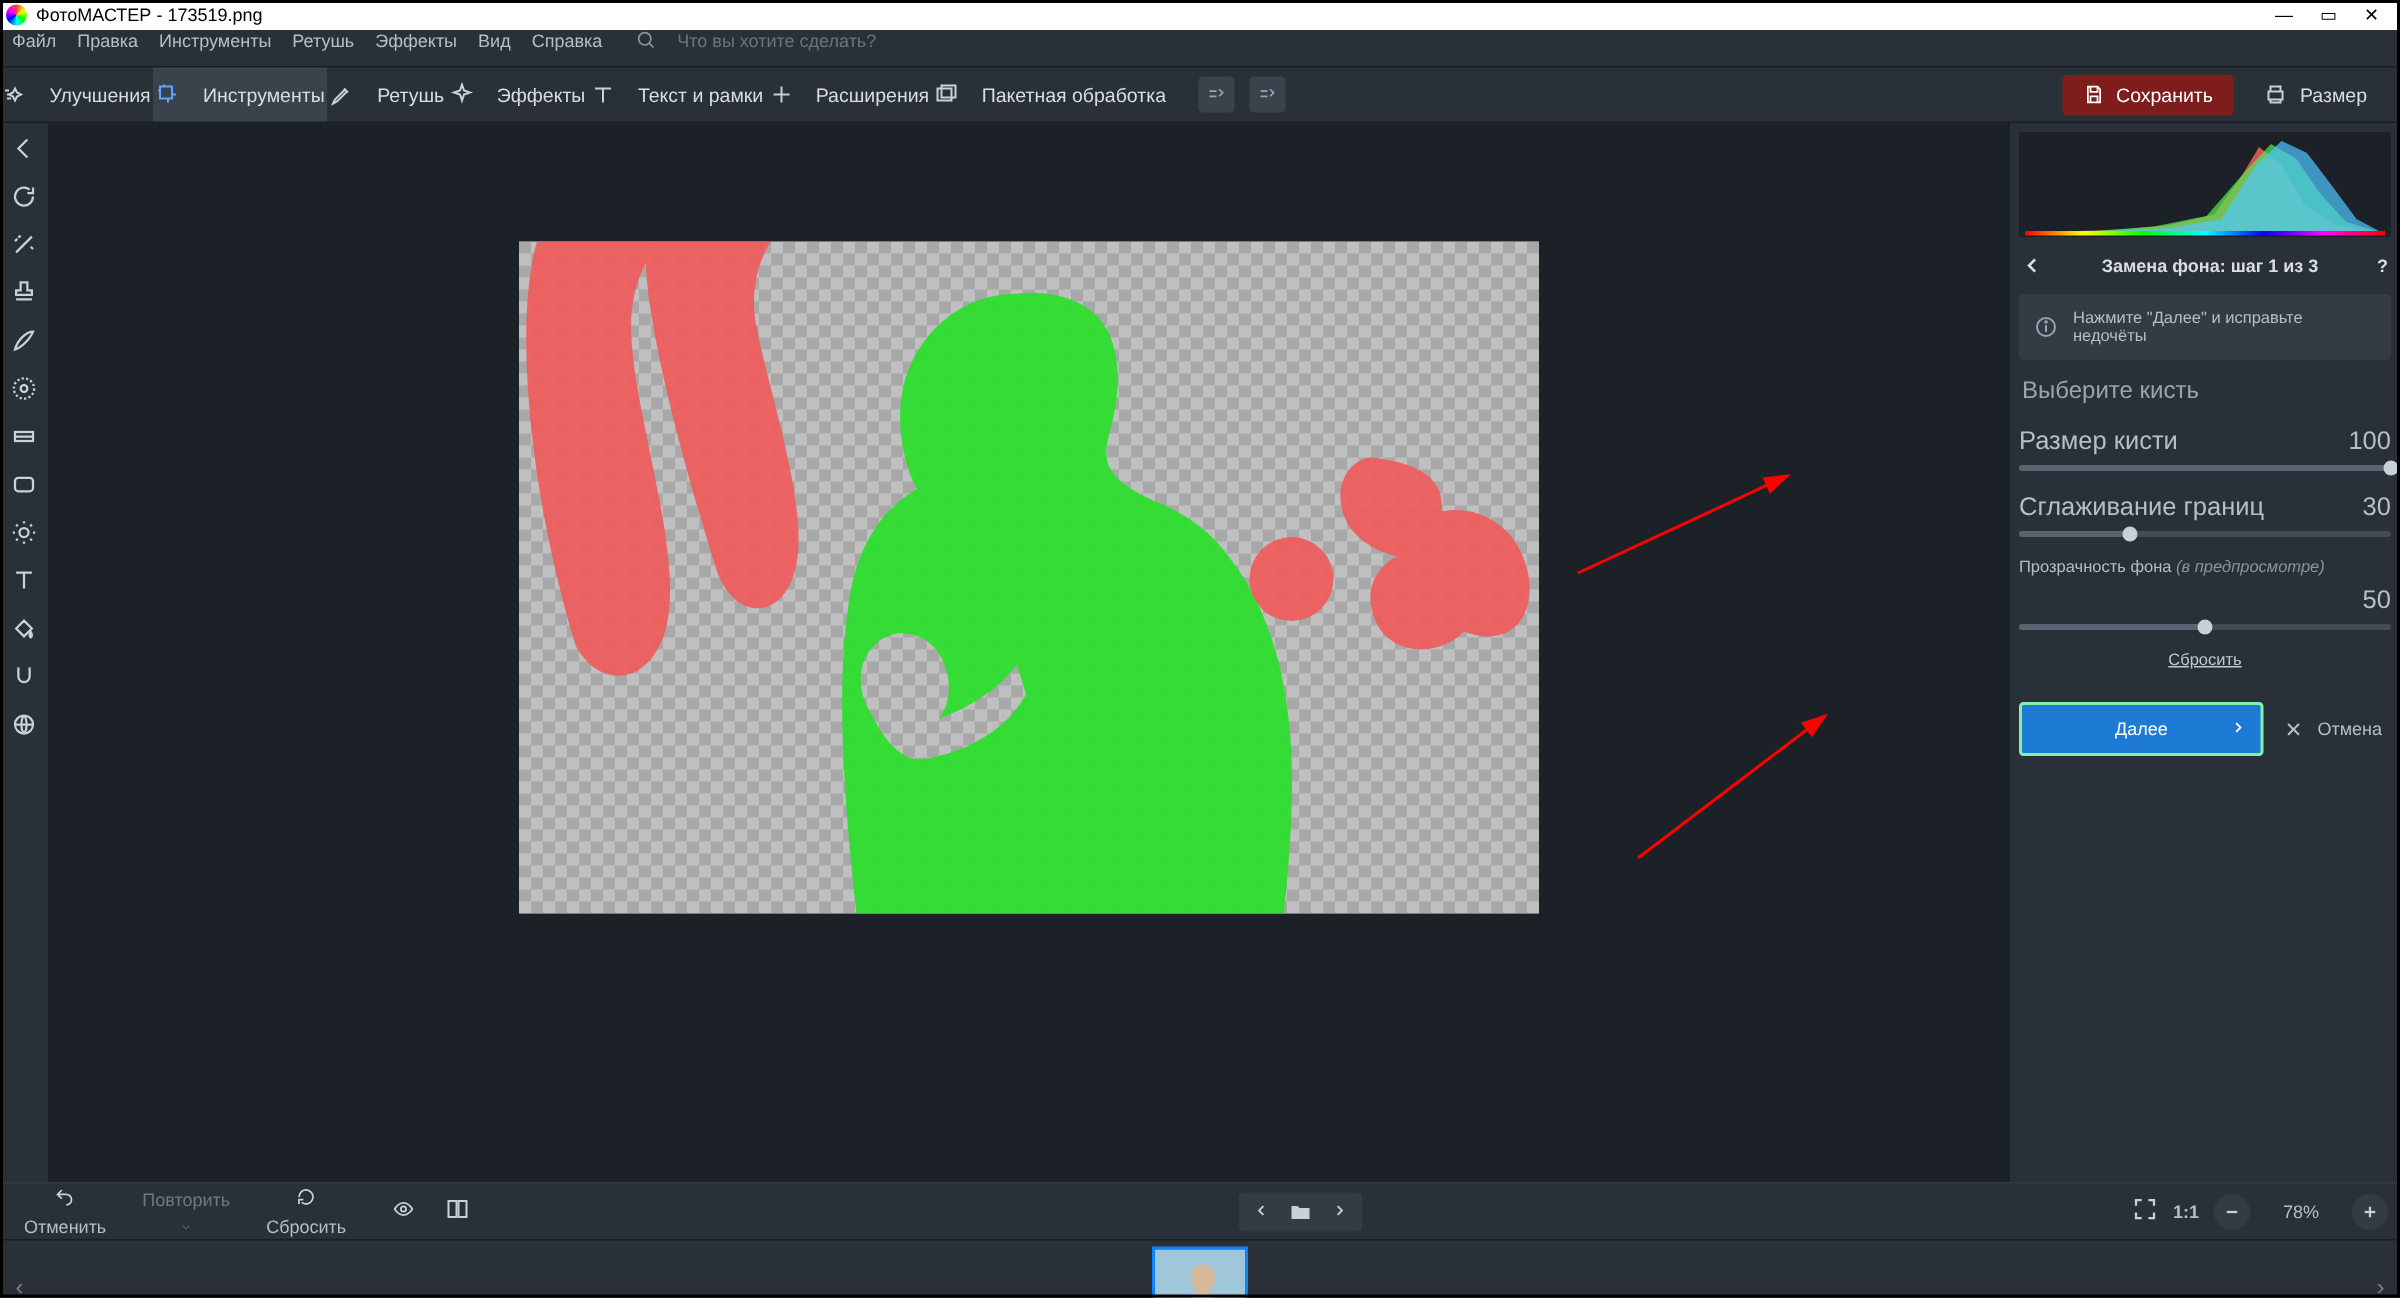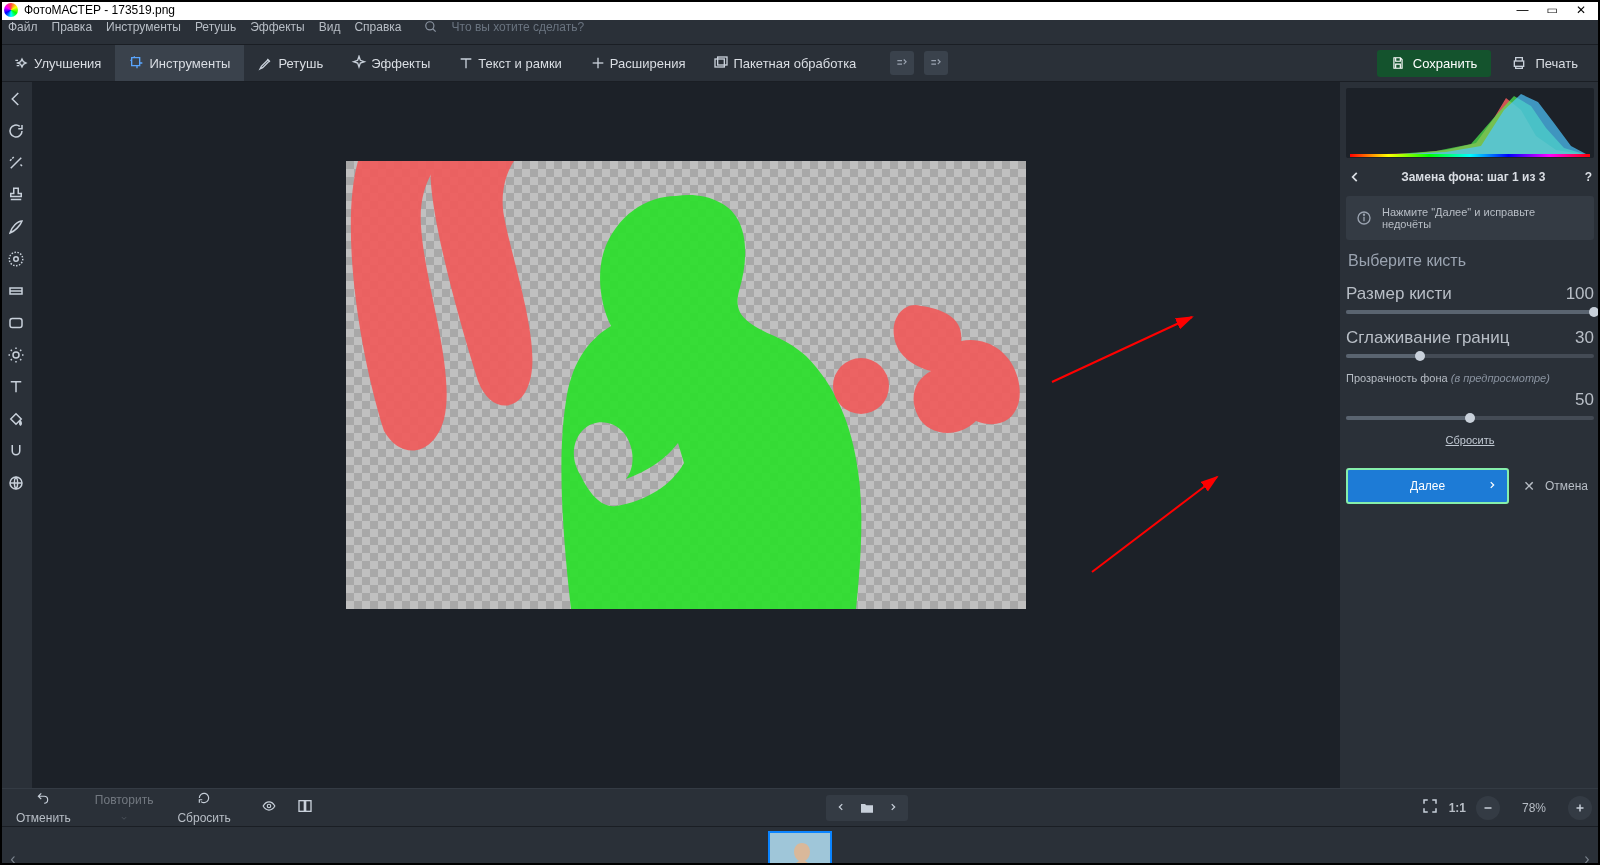--- a/index.html
+++ b/index.html
@@ -10,27 +10,27 @@
 .title-bar .logo { width: 14px; height: 14px; margin-right: 6px; border-radius: 50%; background: conic-gradient(#f44,#ff0,#0f0,#0ff,#00f,#f0f,#f44); }
 .title-bar .win-controls { margin-left: auto; display: flex; gap: 18px; padding-right: 10px; }
 
 
 .menu-bar { height: 24px; background: #2a3038; display: flex; align-items: flex-start; padding: 0 8px; gap: 14px; font-size: 12px; color: #b8bec6; }
 .menu-bar .search-icon { margin-left: 8px; }
 .menu-bar .menu-search { color: #6a7480; font-size: 12px; }
 
 
 .toolbar { height: 38px; background: #2a3038; border-top: 1px solid #1a1e24; border-bottom: 1px solid #1a1e24; display: flex; align-items: stretch; padding: 0; }
-.toolbar .tb-btn { display: flex; align-items: center; gap: 4px; padding: 0 14px; color: #dadee4; font-size: 13px; cursor: pointer; }
+.toolbar .tb-btn { display: flex; align-items: center; gap: 15px; padding: 0 2px; color: #dadee4; font-size: 13px; cursor: pointer; }
 .toolbar .tb-btn.active { background: #3a424c; }
 .toolbar .tb-btn svg { width: 16px; height: 16px; }
 .toolbar .spacer { flex: 1; }
 .toolbar .right-btns { display: flex; align-items: center; gap: 10px; padding-right: 12px; }
 .toolbar .round-btn { width: 24px; height: 24px; border-radius: 3px; background: #3a424c; display: flex; align-items: center; justify-content: center; }
-.toolbar .save-btn { background: #14532d; color: #fff; padding: 6px 14px; border-radius: 3px; display: flex; align-items: center; gap: 8px; font-size: 13px; }
+.toolbar .save-btn { background: #7f1d1d; color: #fff; padding: 6px 14px; border-radius: 3px; display: flex; align-items: center; gap: 8px; font-size: 13px; }
 .toolbar .print-btn { display: flex; align-items: center; gap: 8px; padding: 6px 10px; color: #dadee4; }
 
 
 .main { display: flex; height: 706px; background: #1c2128; }
 .left-tools { width: 32px; background: #2a3038; display: flex; flex-direction: column; align-items: center; padding-top: 8px; gap: 14px; }
 .left-tools .tool-icon { width: 18px; height: 18px; color: #b8bec6; cursor: pointer; }
 
 .canvas-area { flex: 1; background: #1c2128; position: relative; display: flex; align-items: center; justify-content: center; padding-top:20px; padding-bottom:120px; }
 .canvas-wrap { width: 680px; height: 448px; background-image:
   linear-gradient(45deg,#c0c0c0 25%,transparent 25%),
@@ -193,21 +193,21 @@
       <svg width="14" height="14" viewBox="0 0 24 24" fill="none" stroke="#fff" stroke-width="2">
           <path d="M5 3h11l3 3v15H5z M8 3v6h8V3 M8 14h8v7H8z"></path>
         </svg>
       <span>Сохранить</span>
     </div>
     <div class="print-btn">
       <svg width="16" height="16" viewBox="0 0 24 24" fill="none" stroke="#c8d0da" stroke-width="2">
           <rect x="5" y="9" width="14" height="8"></rect>
           <path d="M7 9V4h10v5 M7 17v3h10v-3"></path>
         </svg>
-      <span>Печать</span>
+      <span>Размер</span>
     </div>
   </div>
 </div>
 
 <div class="main">
 
   <div class="left-tools">
     <span class="tool-icon"><svg width="18" height="18" viewBox="0 0 24 24" fill="none" stroke="#c8d0da" stroke-width="2">
           <path d="M15 4l-8 8 8 8"></path>
         </svg></span>

